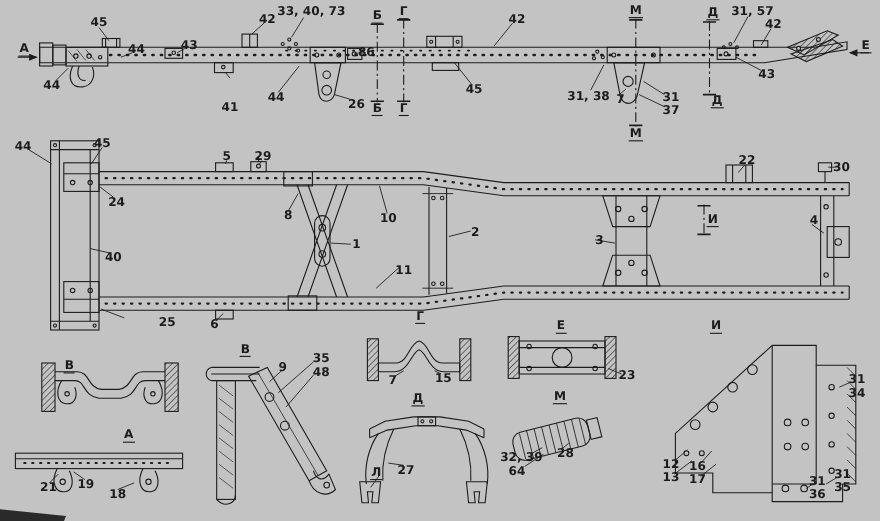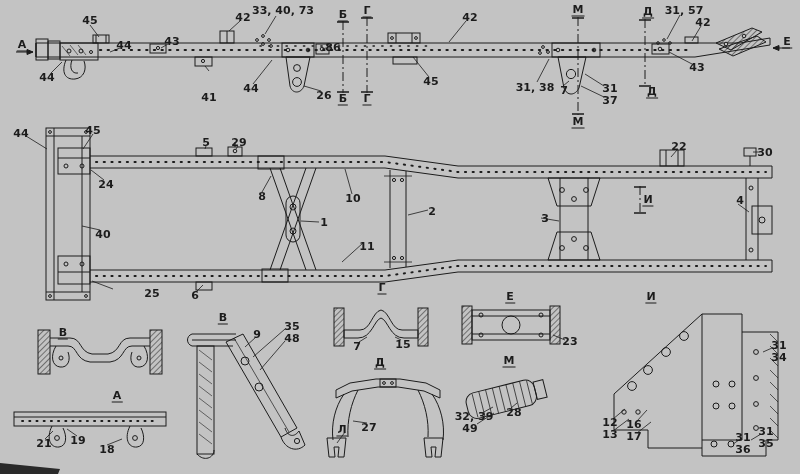--- a/index.html
+++ b/index.html
@@ -349,21 +349,21 @@
       <span class="callout view-letter" style="left: 382px; top: 288px;">Г</span>
       <span class="callout" style="left: 357px; top: 346px;">7</span>
       <span class="callout" style="left: 403px; top: 344px;">15</span>
       <span class="callout view-letter" style="left: 510px; top: 297px;">Е</span>
       <span class="callout" style="left: 570px; top: 341px;">23</span>
       <span class="callout view-letter" style="left: 380px; top: 363px;">Д</span>
       <span class="callout view-letter" style="left: 342px; top: 430px;">Л</span>
       <span class="callout" style="left: 369px; top: 427px;">27</span>
       <span class="callout view-letter" style="left: 509px; top: 361px;">М</span>
       <span class="callout" style="left: 474px; top: 416px;">32, 39</span>
-      <span class="callout" style="left: 470px; top: 428px;">49</span>
+      <span class="callout" style="left: 470px; top: 428px;">64</span>
       <span class="callout" style="left: 514px; top: 412px;">28</span>
       <span class="callout view-letter" style="left: 651px; top: 297px;">И</span>
       <span class="callout" style="left: 610px; top: 422px;">12</span>
       <span class="callout" style="left: 610px; top: 434px;">13</span>
       <span class="callout" style="left: 634px; top: 424px;">16</span>
       <span class="callout" style="left: 634px; top: 436px;">17</span>
       <span class="callout" style="left: 743px; top: 437px;">31</span>
       <span class="callout" style="left: 743px; top: 449px;">36</span>
       <span class="callout" style="left: 766px; top: 431px;">31</span>
       <span class="callout" style="left: 766px; top: 443px;">35</span>

